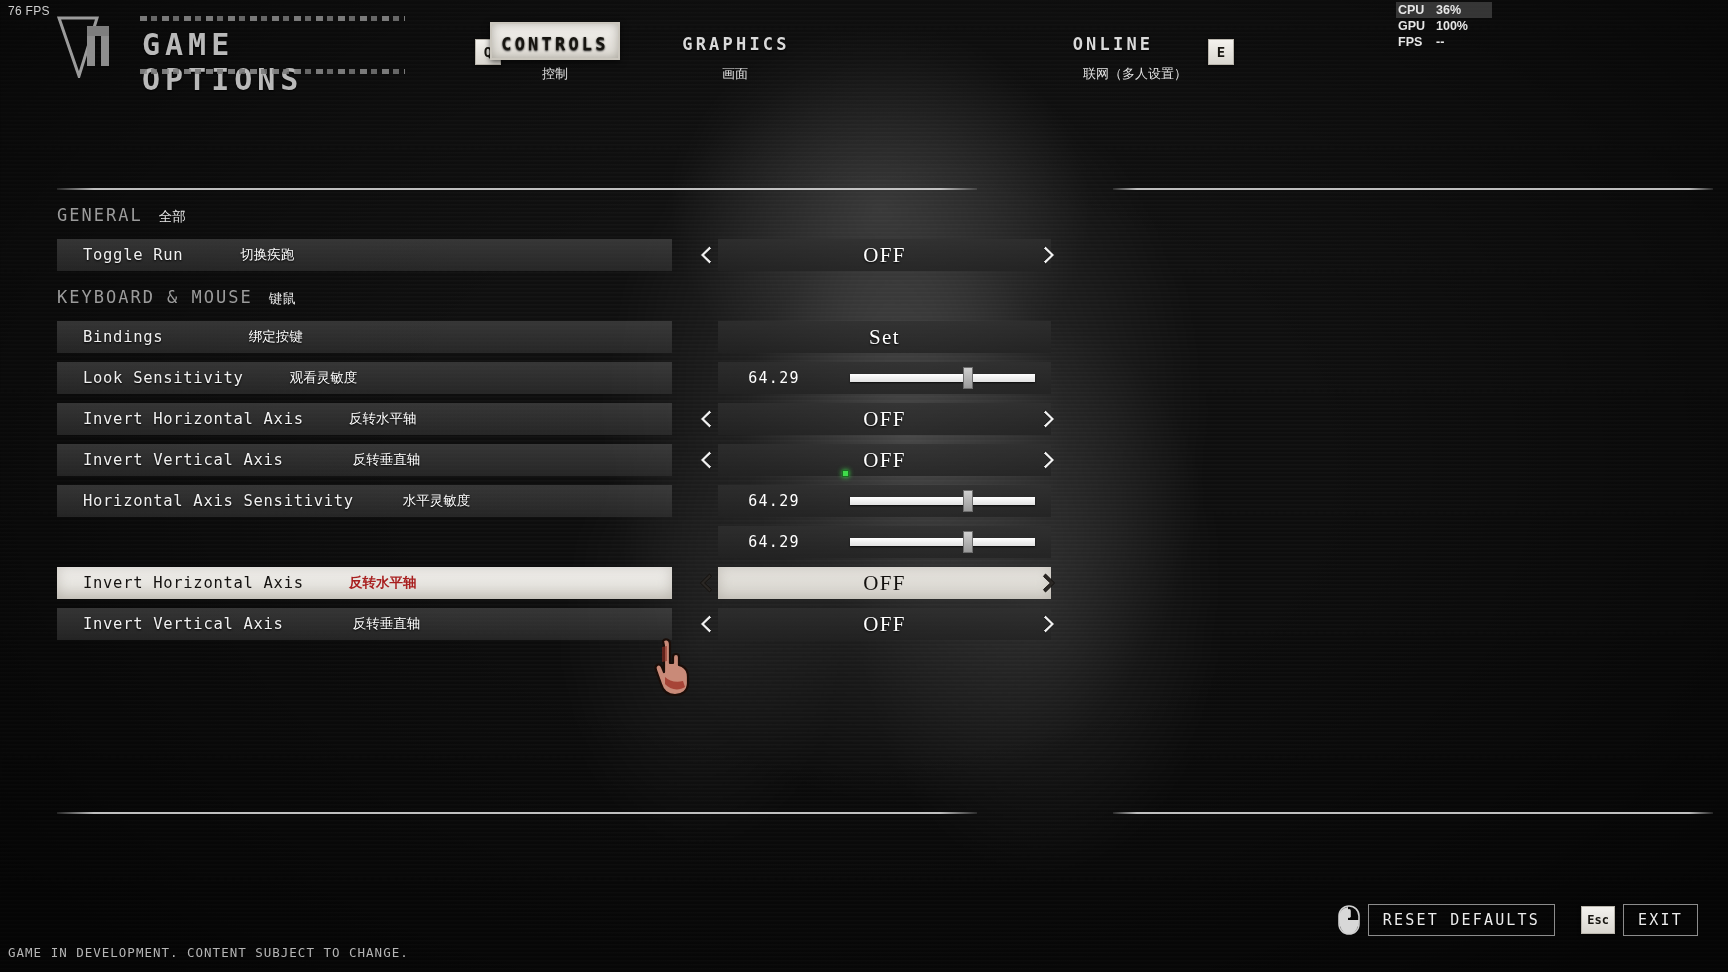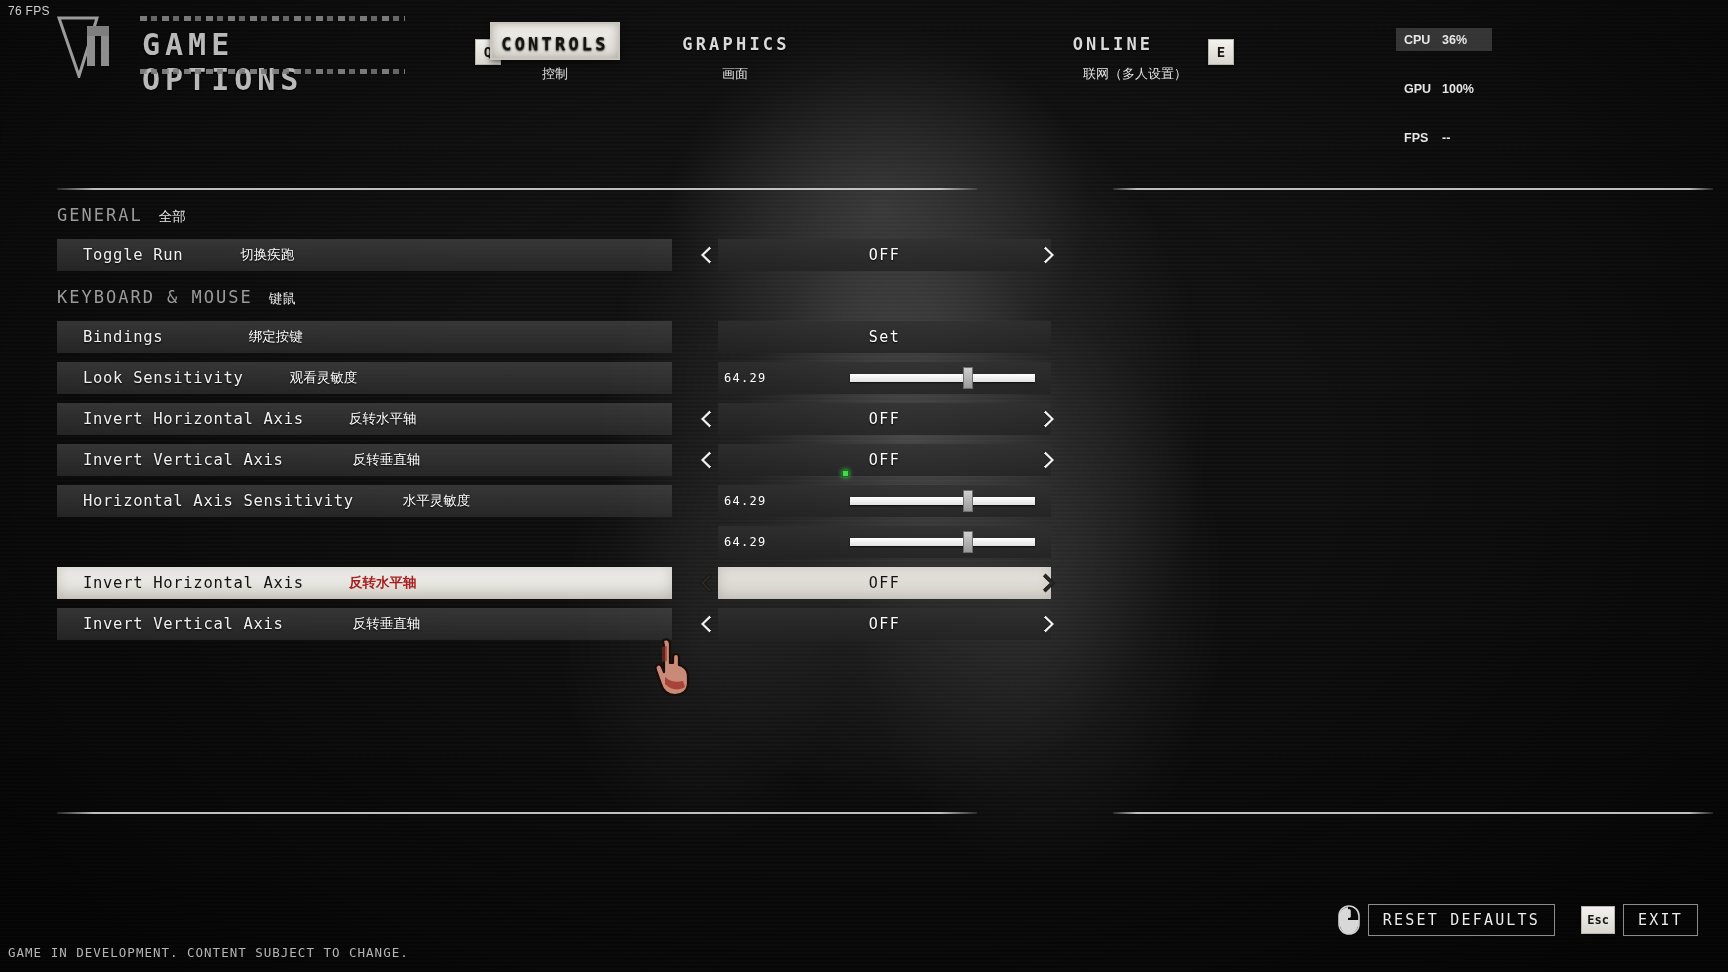--- a/index.html
+++ b/index.html
@@ -77,21 +77,21 @@
     color:#16140f; font-size:14px; font-weight:700;
     display:flex; align-items:center; justify-content:center;
     border:1px solid #b9b5ac; box-shadow:0 1px 3px rgba(0,0,0,.6);
   }
   
   #perf-overlay {
     position:absolute; right:236px; top:2px; width:96px;
     font-family:"Liberation Sans", sans-serif; font-size:12.5px; font-weight:700;
     color:#e6e6e6;
   }
-  .perf-row { height:23px; display:flex; align-items:center; padding-left:8px;margin-top:26px; }
+  .perf-row { height:16px; display:flex; align-items:center; padding-left:2px; }
   .perf-row.hl { background:rgba(90,90,90,.55); }
   .perf-key { width:38px; }
   
   .hrule { position:absolute; height:2px; background:linear-gradient(90deg, rgba(190,190,190,.15), rgba(210,210,210,.9) 4%, rgba(210,210,210,.9) 96%, rgba(190,190,190,.15)); }
   
   #settings { position:absolute; left:57px; top:205px; width:1030px; }
   .group-head {
     height:34px; display:flex; align-items:baseline; gap:16px; padding-left:0;
   }
   .group-title { font-size:17px; letter-spacing:2px; color:#9b9b9b; font-weight:400; }
@@ -112,32 +112,32 @@
   }
   .row-control {
     position:absolute; left:625px; top:0; width:405px; height:32px;
   }
   .ctl-box {
     position:absolute; left:36px; top:0; width:333px; height:32px;
     background:linear-gradient(180deg, rgba(48,48,48,.78), rgba(34,34,34,.78));
     display:flex; align-items:center; justify-content:center;
   }
   .ctl-value {
-    font-size:15px; color:#ffffff; letter-spacing:1.4px; text-shadow:0 1px 2px #000;
+    font-size:21px; color:#ffffff; letter-spacing:1.4px; text-shadow:0 1px 2px #000;font-family:Liberation Serif, serif;
   }
   .chev {
     position:absolute; top:4px; width:24px; height:24px; cursor:pointer;
   }
   .chev.left { left:12px; }
   .chev.right { left:355px; }
   .chev svg { width:24px; height:24px; display:block; }
   
   .ctl-box.slider { justify-content:flex-start; }
   .slider-val {
-    width:100px; text-align:left; font-size:12px; color:#ffffff; letter-spacing:1.3px;
+    width:100px; text-align:center; font-size:15px; color:#ffffff; letter-spacing:1.3px;
     margin-left:6px;
   }
   .slider-track {
     position:relative; margin-left:26px; width:185px; height:8px;
     background:linear-gradient(180deg,#ffffff,#e2e2e2);
     box-shadow:0 1px 2px rgba(0,0,0,.7);
   }
   .slider-thumb {
     position:absolute; top:-7px; width:10px; height:22px;
     background:linear-gradient(180deg,#cfcfcf,#9a9a9a);

